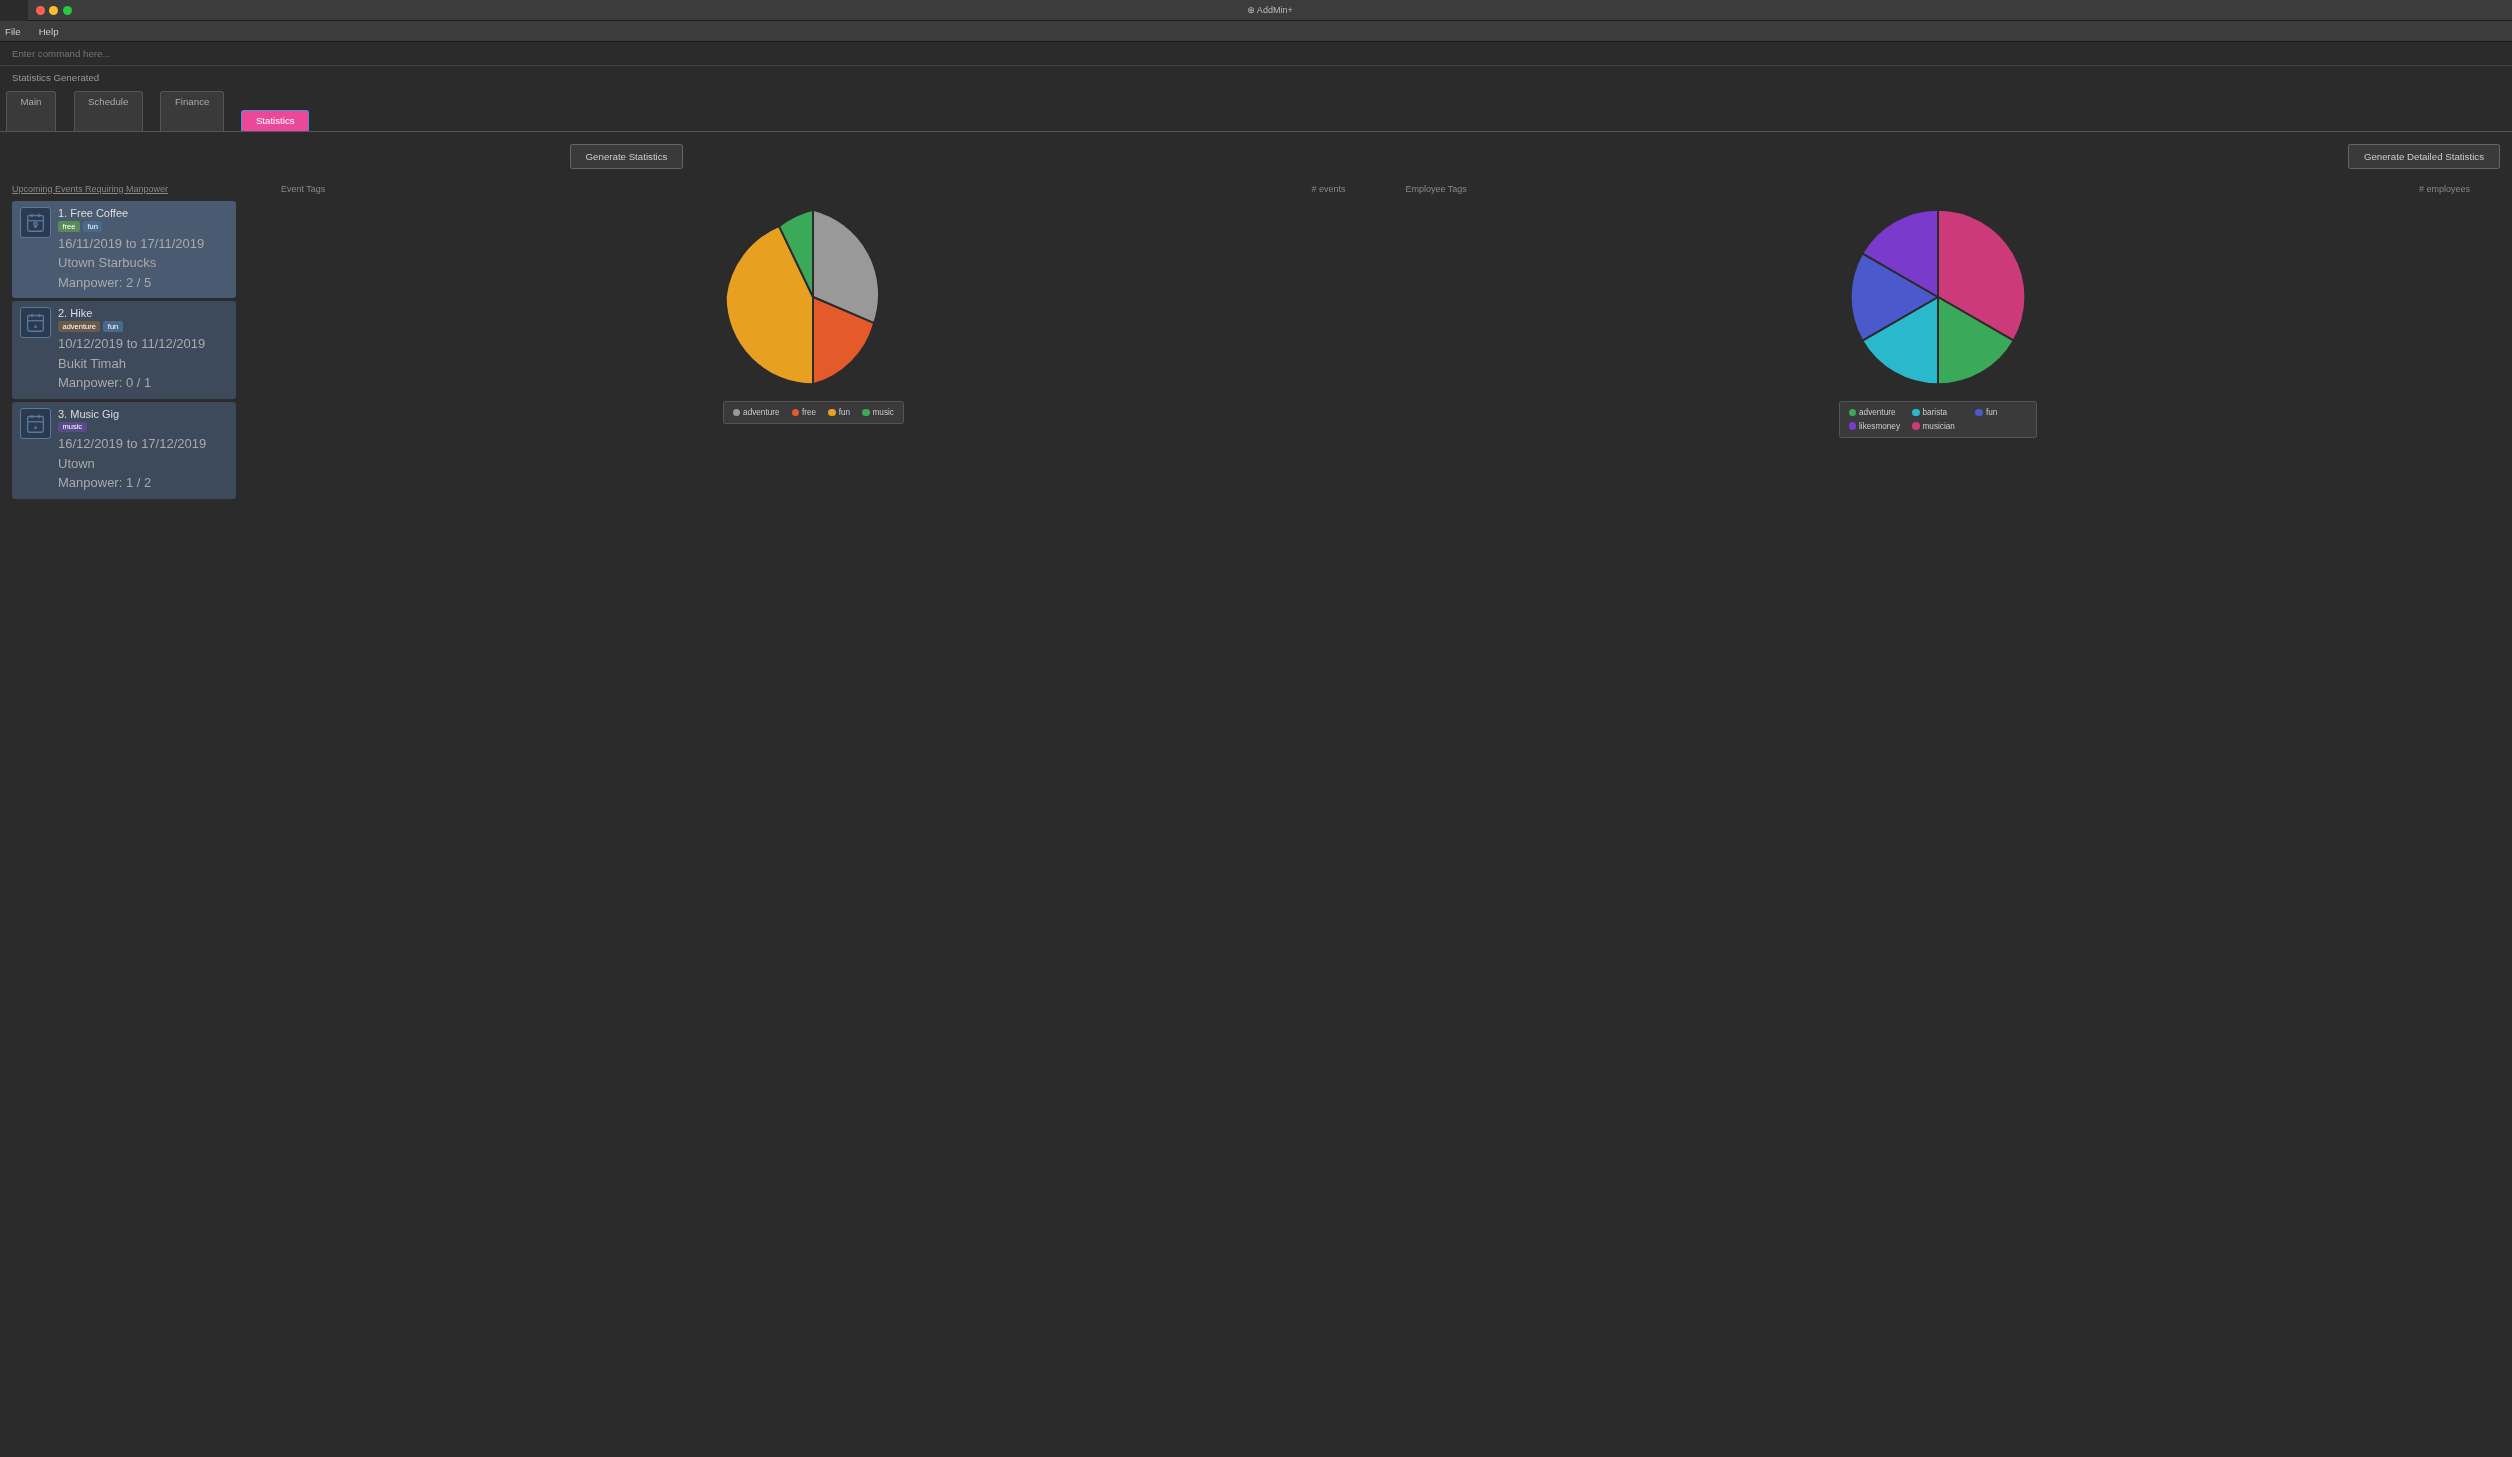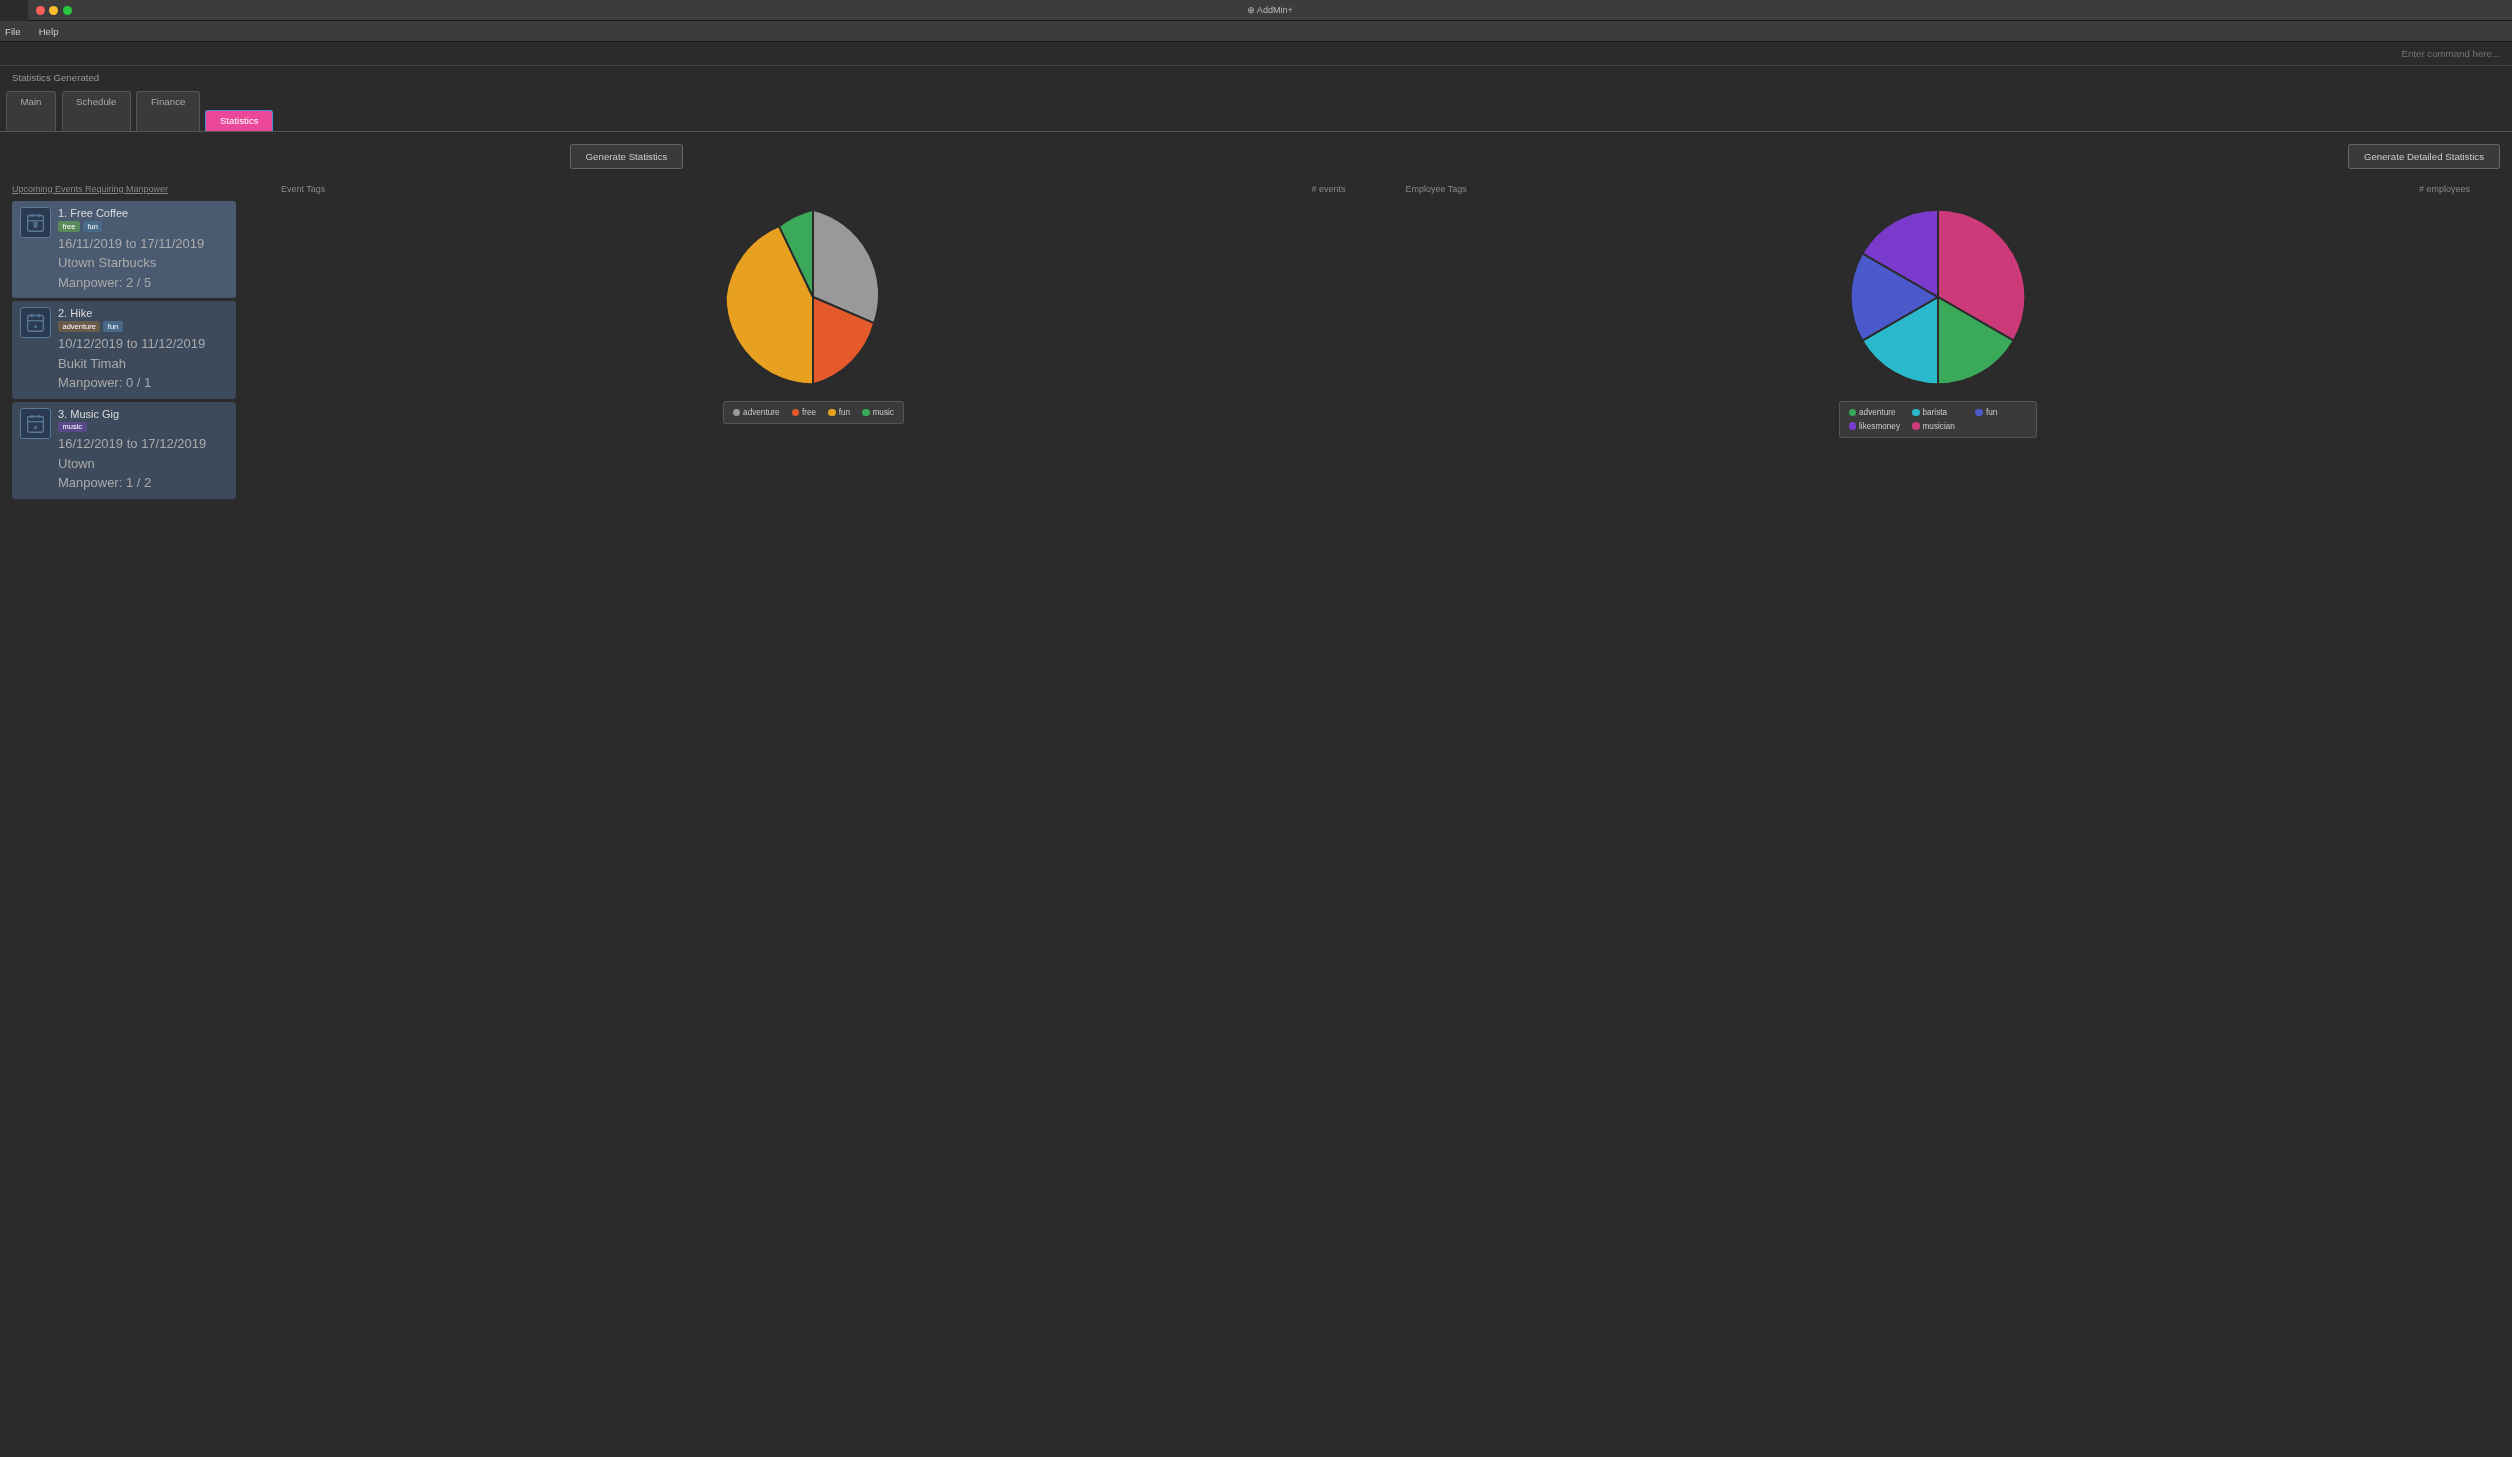--- a/index.html
+++ b/index.html
@@ -60,30 +60,29 @@
       padding: 6px 12px;
       border-bottom: 0.7px solid #444;
     }
     .command-input {
       width: 100%;
       background: transparent;
       border: none;
       color: #888;
       font-size: 9.7px;
       outline: none;
-      text-align: right;
     }
     .status-bar {
       padding: 6px 12px 3px;
       color: #999;
       font-size: 9.7px;
     }
     .tabs {
       display: flex;
-      gap: 4px;
+      gap: 16px;
       padding: 4.5px 6px 0;
       background: #2b2b2b;
     }
     .tab {
       padding: 4.5px 13.5px;
       background: #3a3a3a;
       color: #aaa;
       border: 0.7px solid #555;
       border-bottom: none;
       cursor: pointer;

